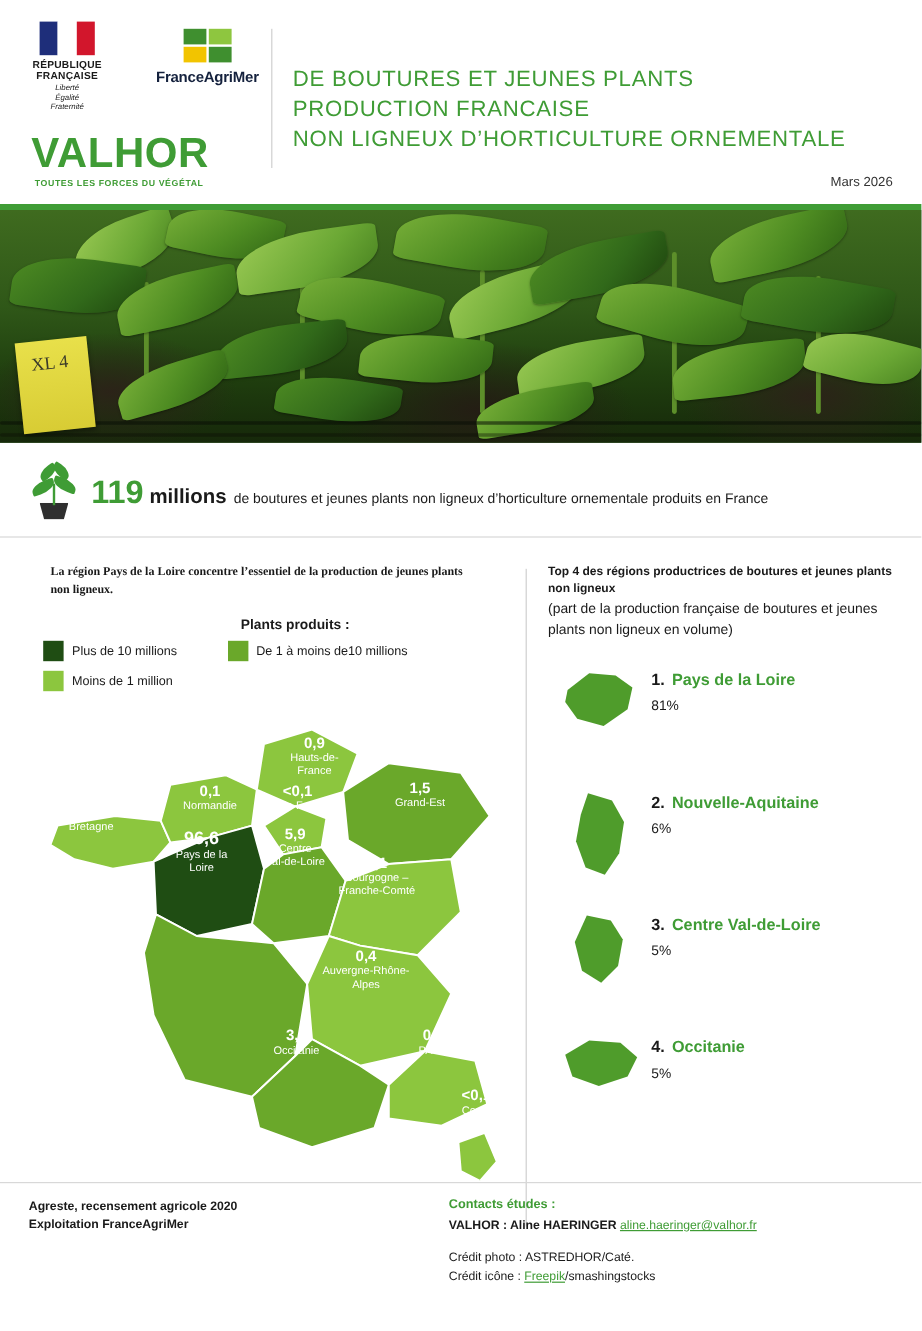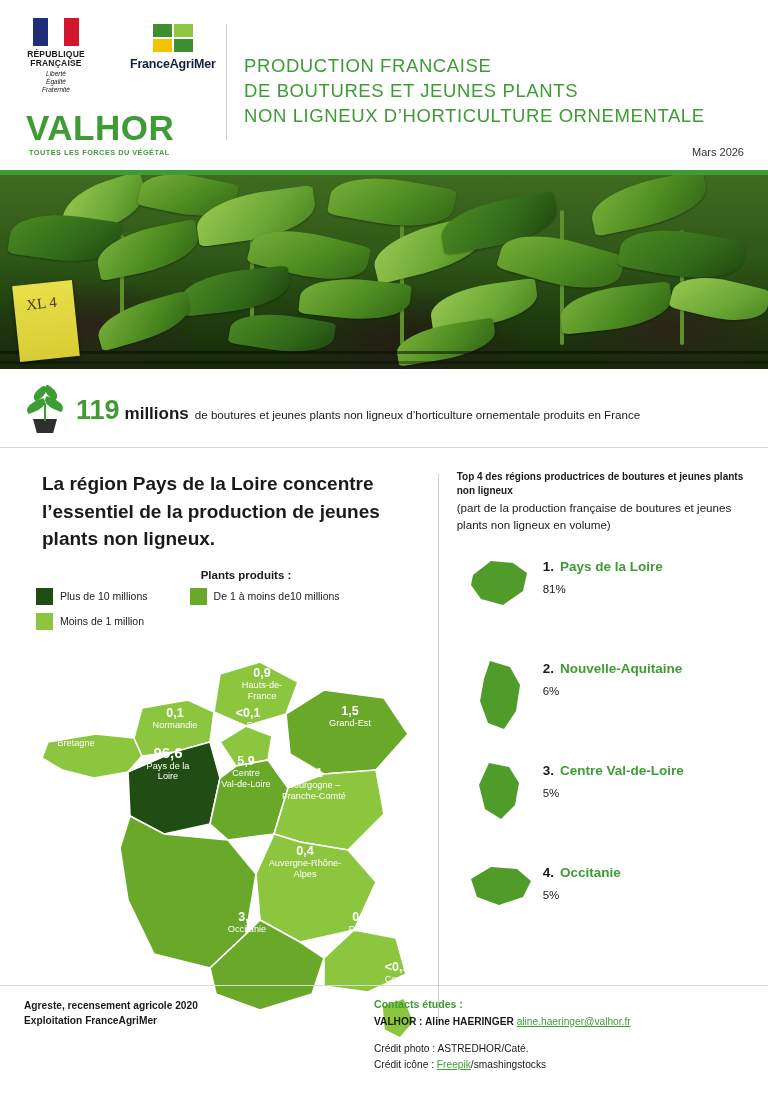--- a/index.html
+++ b/index.html
@@ -270,26 +270,27 @@
   .col-divider {
     width: 1px;
     background: #cfcfcf;
     margin: 10px 18px 22px 6px;
   }
   .col-right {
     flex: 1 1 auto;
     position: relative;
   }
   .lead {
-    font-size: 19px;
+    font-size: 10px;
     font-weight: bold;
     color: #1a1a1a;
     line-height: 1.45;
     margin: 6px 0 0 18px;
     width: 360px;
+    font-family: Liberation Serif, serif;
   }
 
   
   .legend {
     margin: 16px 0 0 12px;
     width: 380px;
   }
   .legend-title {
     font-size: 11.5px;
     font-weight: bold;
@@ -476,22 +477,22 @@
       <div class="valhor">
         <div class="word">VALHOR</div>
         <div class="sub">TOUTES LES FORCES DU VÉGÉTAL</div>
       </div>
     </div>
 
     <div class="header-sep"></div>
 
     <div class="titleblock">
       <h1>
+        <span class="l1">DE BOUTURES ET JEUNES PLANTS</span>
         <span class="l1">PRODUCTION FRANCAISE</span>
-        <span class="l1">DE BOUTURES ET JEUNES PLANTS</span>
         <span class="l1">NON LIGNEUX D’HORTICULTURE ORNEMENTALE</span>
       </h1>
     </div>
     <div class="date">Mars 2026</div>
   </div>
 
   <div class="green-bar"></div>
 
   <div class="photo">
     <div class="soil"></div>
@@ -629,21 +630,21 @@
           <span class="v">0,4</span>
           <span class="n">Bretagne</span>
         </div>
 
         <div class="reg-label big" style="left:98px; top:106px; width:92px;">
           <span class="v">96,6</span>
           <span class="n">Pays de la</span>
           <span class="n">Loire</span>
         </div>
 
-        <div class="reg-label" style="left:176px; top:116px; width:92px;">
+        <div class="reg-label" style="left:176px; top:104px; width:92px;">
           <span class="v">5,9</span>
           <span class="n">Centre</span>
           <span class="n">Val-de-Loire</span>
         </div>
 
         <div class="reg-label" style="left:238px; top:128px; width:104px;">
           <span class="v">0,1</span>
           <span class="n">Bourgogne –</span>
           <span class="n">Franche-Comté</span>
         </div>

